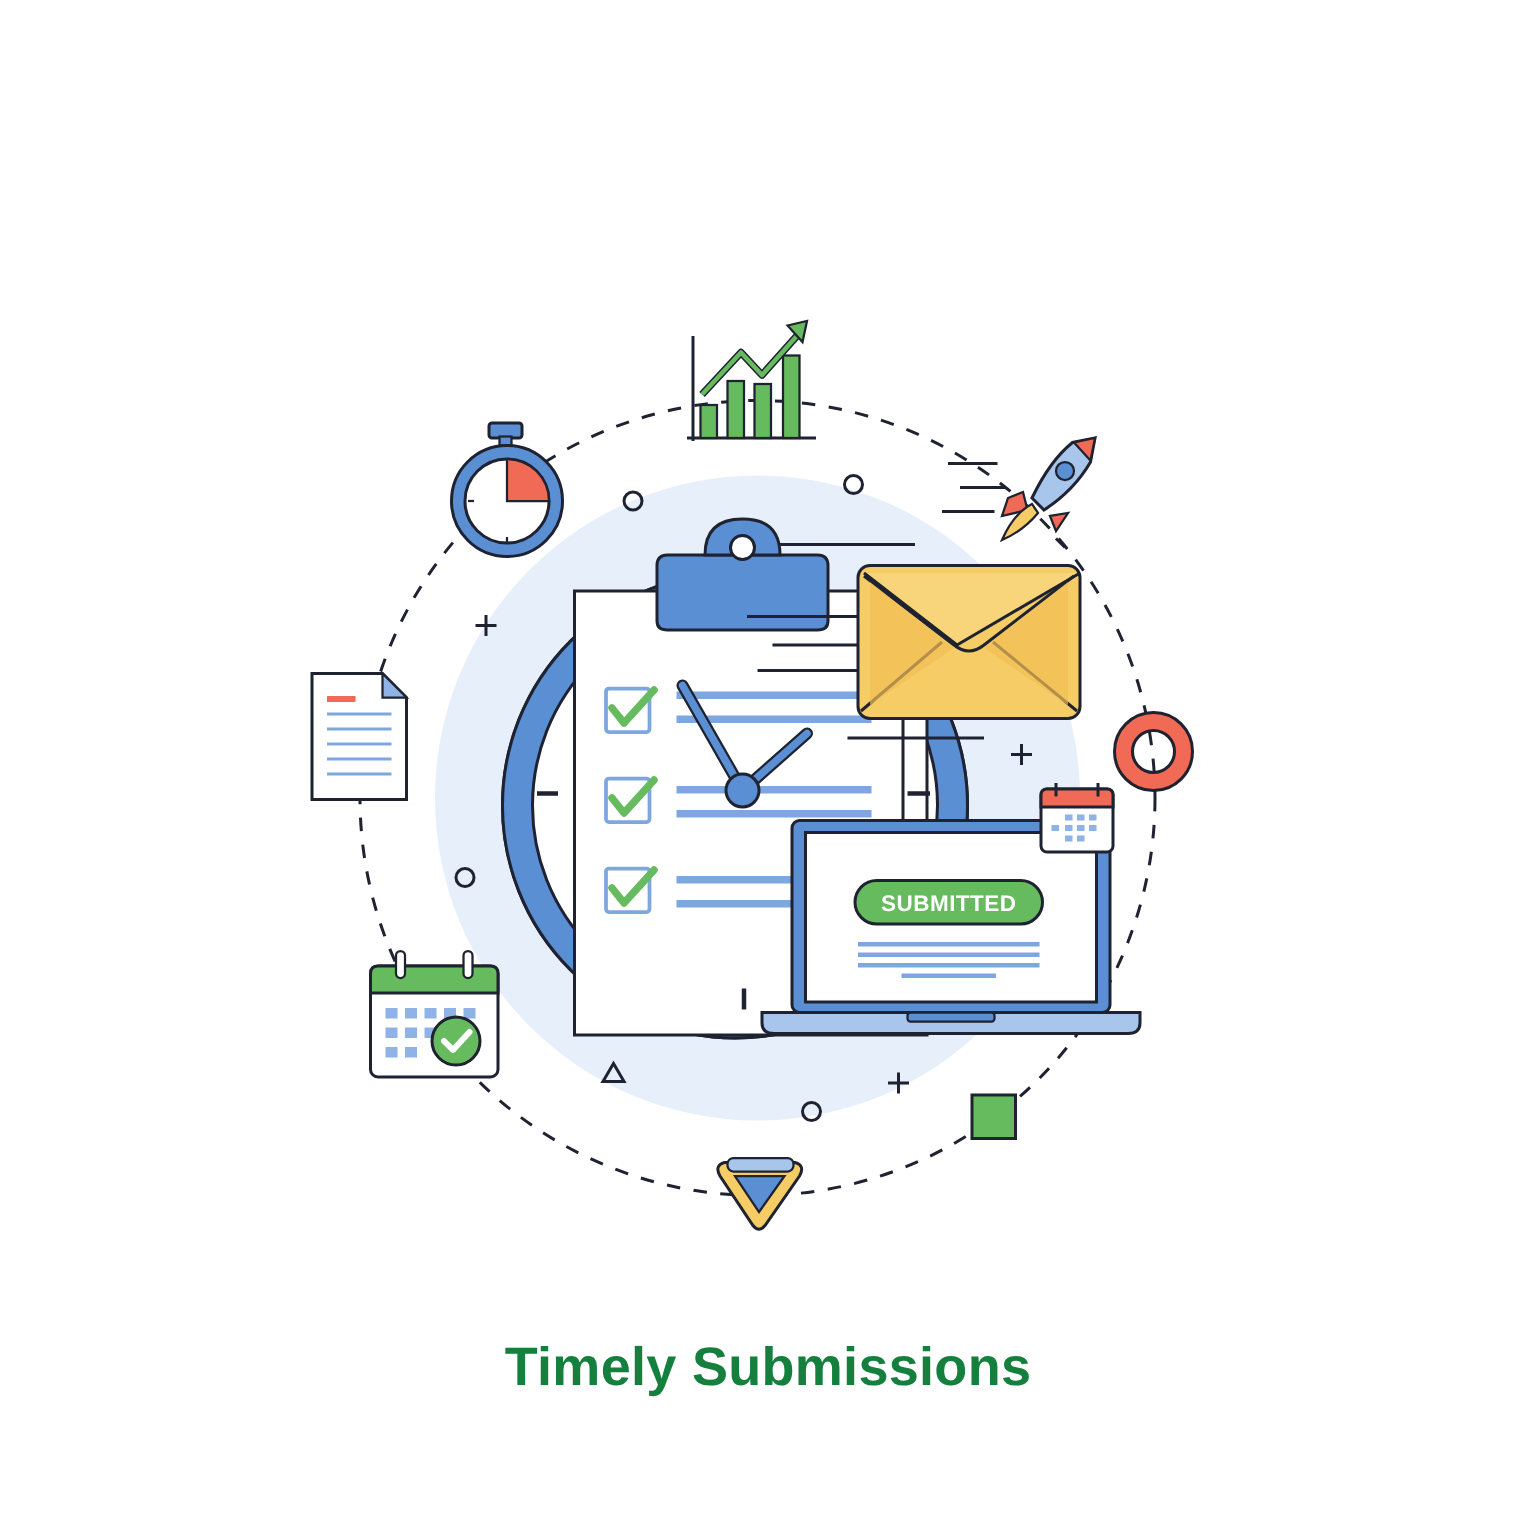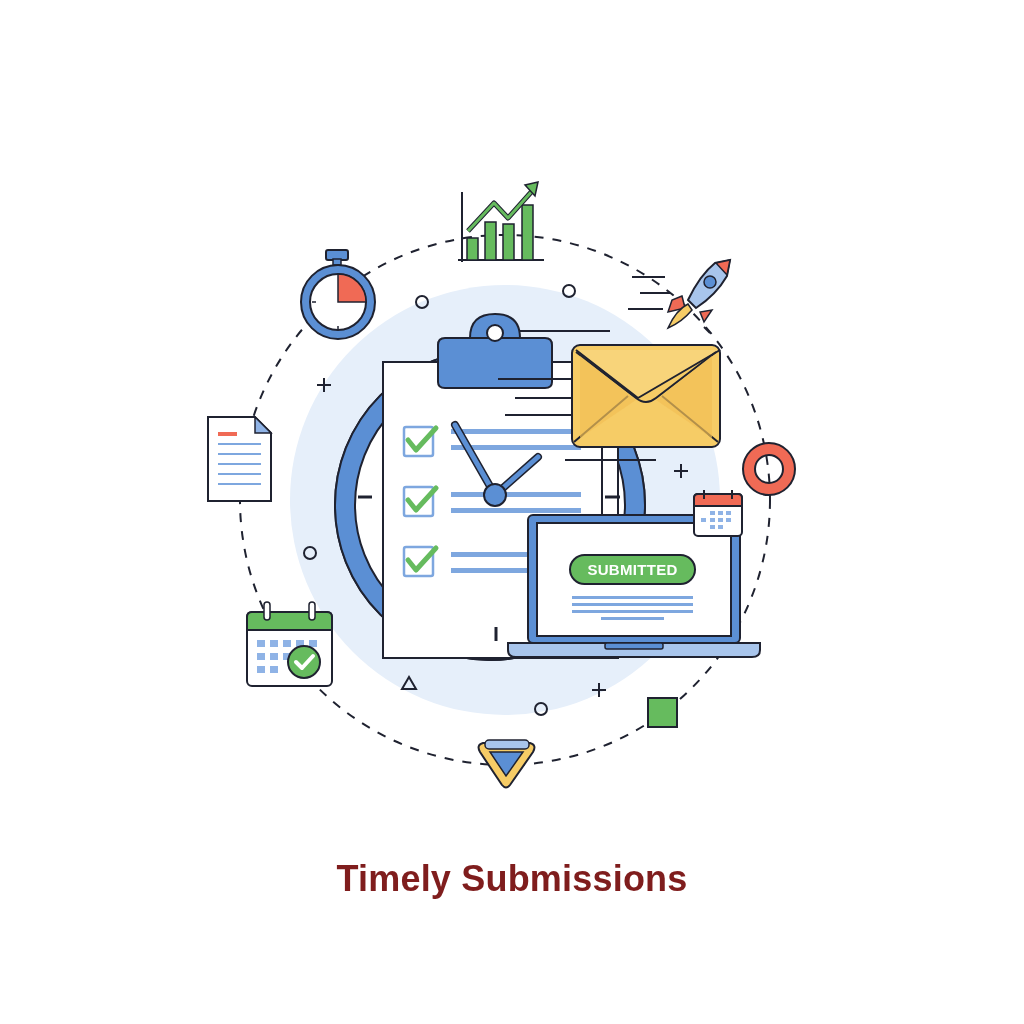--- a/index.html
+++ b/index.html
@@ -8,39 +8,40 @@
       width: 1024px;
       height: 1024px;
       background: #ffffff;
       overflow: hidden;
     }
     .stage {
       position: relative;
       width: 1024px;
       height: 898px;
       background: #ffffff;
+      margin-top: 32px;
     }
     .illustration {
       position: absolute;
       left: 0;
       top: 0;
       width: 1024px;
       height: 1024px;
     }
     .caption {
       position: absolute;
       left: 0;
       top: 858px;
       width: 1024px;
       text-align: center;
       font-family: "Liberation Sans", "DejaVu Sans", sans-serif;
       font-weight: 700;
       font-size: 36px;
       letter-spacing: 0.2px;
-      color: #7f1d1d;
+      color: #15803d;
     }
     .badge-text {
       font-family: "Liberation Sans", "DejaVu Sans", sans-serif;
       font-weight: 700;
       font-size: 15px;
       fill: #ffffff;
       letter-spacing: 0.3px;
     }
   </style>
 </head>

